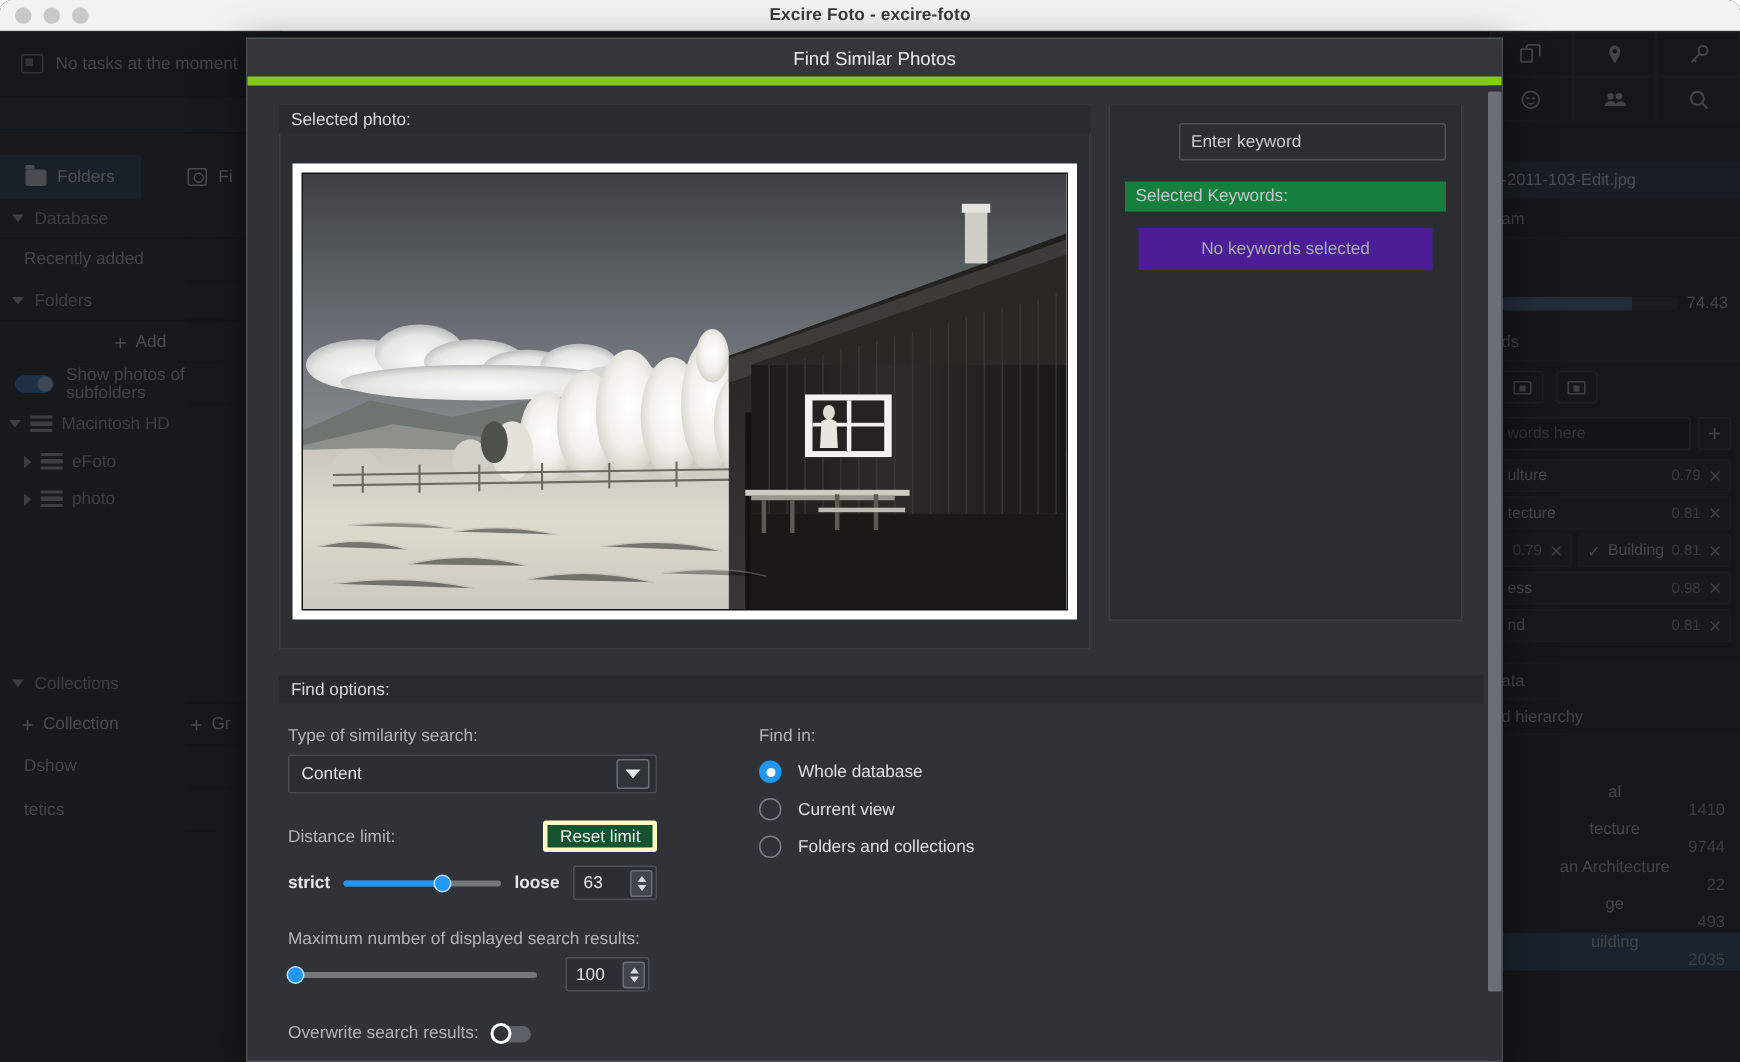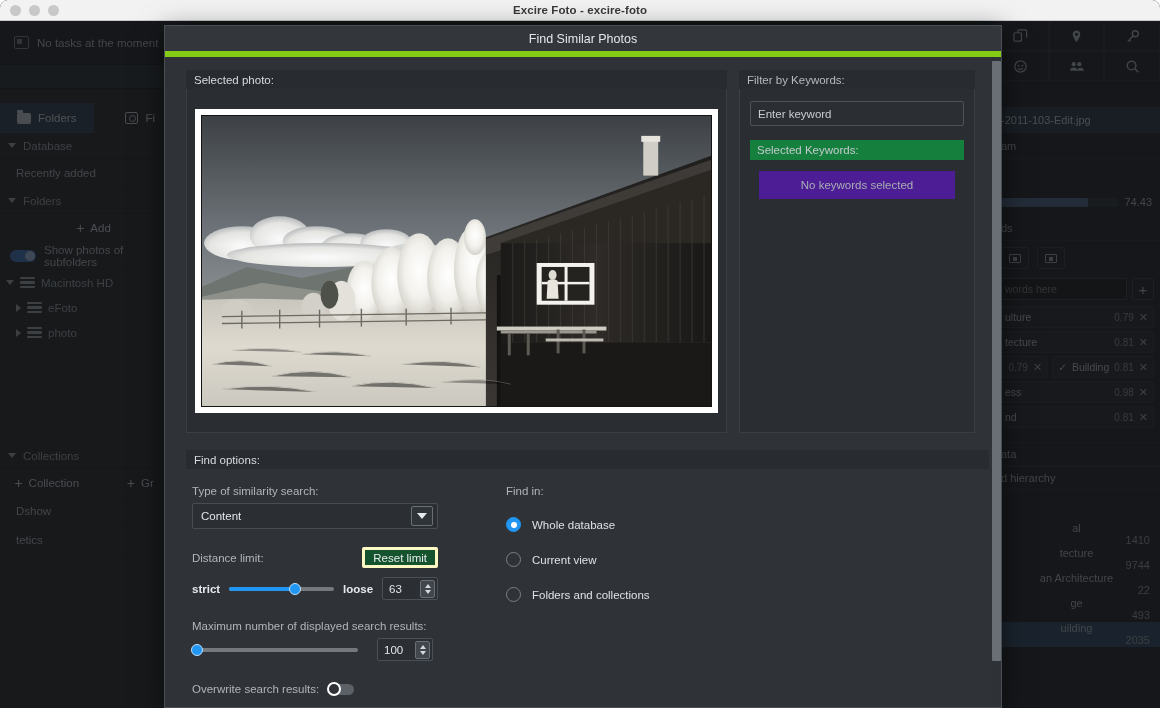--- a/index.html
+++ b/index.html
@@ -227,21 +227,21 @@
 
   #kw-panel { width: 236px; }
   #kw-box {
     height: 344px; background: #2a2e32;
     border: 1px solid #3b3f44; border-top: none;
     padding: 12px 10px;
   }
   #kw-entry {
     height: 25px; background: #2b2f34; border: 1px solid #4d5359; border-radius: 2px;
     display: flex; align-items: center; padding: 0 7px;
-    color: #c9ced3; font-size: 11.5px;
+    color: #c9ced3; font-size: 11.5px; margin-left: 36px;
   }
   #kw-selected-head {
     margin-top: 14px; height: 20px; background: #15803d;
     display: flex; align-items: center; padding: 0 7px;
     color: #c4c9ce; font-size: 11.5px;
   }
   #kw-empty {
     margin: 11px 9px 0 9px; height: 28px; background: #4c1d95;
     display: flex; align-items: center; justify-content: center;
     color: #a8aeb4; font-size: 11.5px;
@@ -304,21 +304,21 @@
   .toggle-line { display: flex; align-items: center; gap: 9px; margin-top: 22px; }
   .toggle-line .lbl { color: #b0b5ba; font-size: 11.5px; }
   .pill {
     width: 26px; height: 11px; border-radius: 6px; background: #5c6167; position: relative;
   }
   .pill .knob {
     position: absolute; left: -1px; top: -2px; width: 14px; height: 14px;
     border-radius: 50%; background: #2f3337; border: 2px solid #ffffff;
   }
 
-  .radio-line { display: flex; align-items: center; gap: 11px; margin-top: 20px; }
+  .radio-line { display: flex; align-items: center; gap: 11px; margin-top: 10px; }
   .radio {
     width: 15px; height: 15px; border-radius: 50%;
     border: 1.5px solid #7a8088; background: #2f3337; flex: none;
     display: flex; align-items: center; justify-content: center;
   }
   .radio.on { border-color: #2196f3; background: #2196f3; }
   .radio.on::after { content: ""; width: 6px; height: 6px; border-radius: 50%; background: #ffffff; }
   .radio-line .lbl { color: #dde1e4; font-size: 11.5px; }
 
   
@@ -733,23 +733,20 @@
                     <path d="M240 268 q40 -6 70 2"></path>
                       <path d="M30 236 q40 -5 70 2"></path>
                   </g>
                 </svg>
               </div>
             </div>
           </div>
         </div>
 
         <div id="kw-panel">
-          <div class="panel-header muted">
-            <span>Filter by Keywords:</span>
-          </div>
           <div id="kw-box">
             <div id="kw-entry" placeholder="Enter keyword">Enter keyword</div>
             <div id="kw-selected-head">
               <span>Selected Keywords:</span>
             </div>
             <div id="kw-empty">
               <span>No keywords selected</span>
             </div>
           </div>
         </div>

